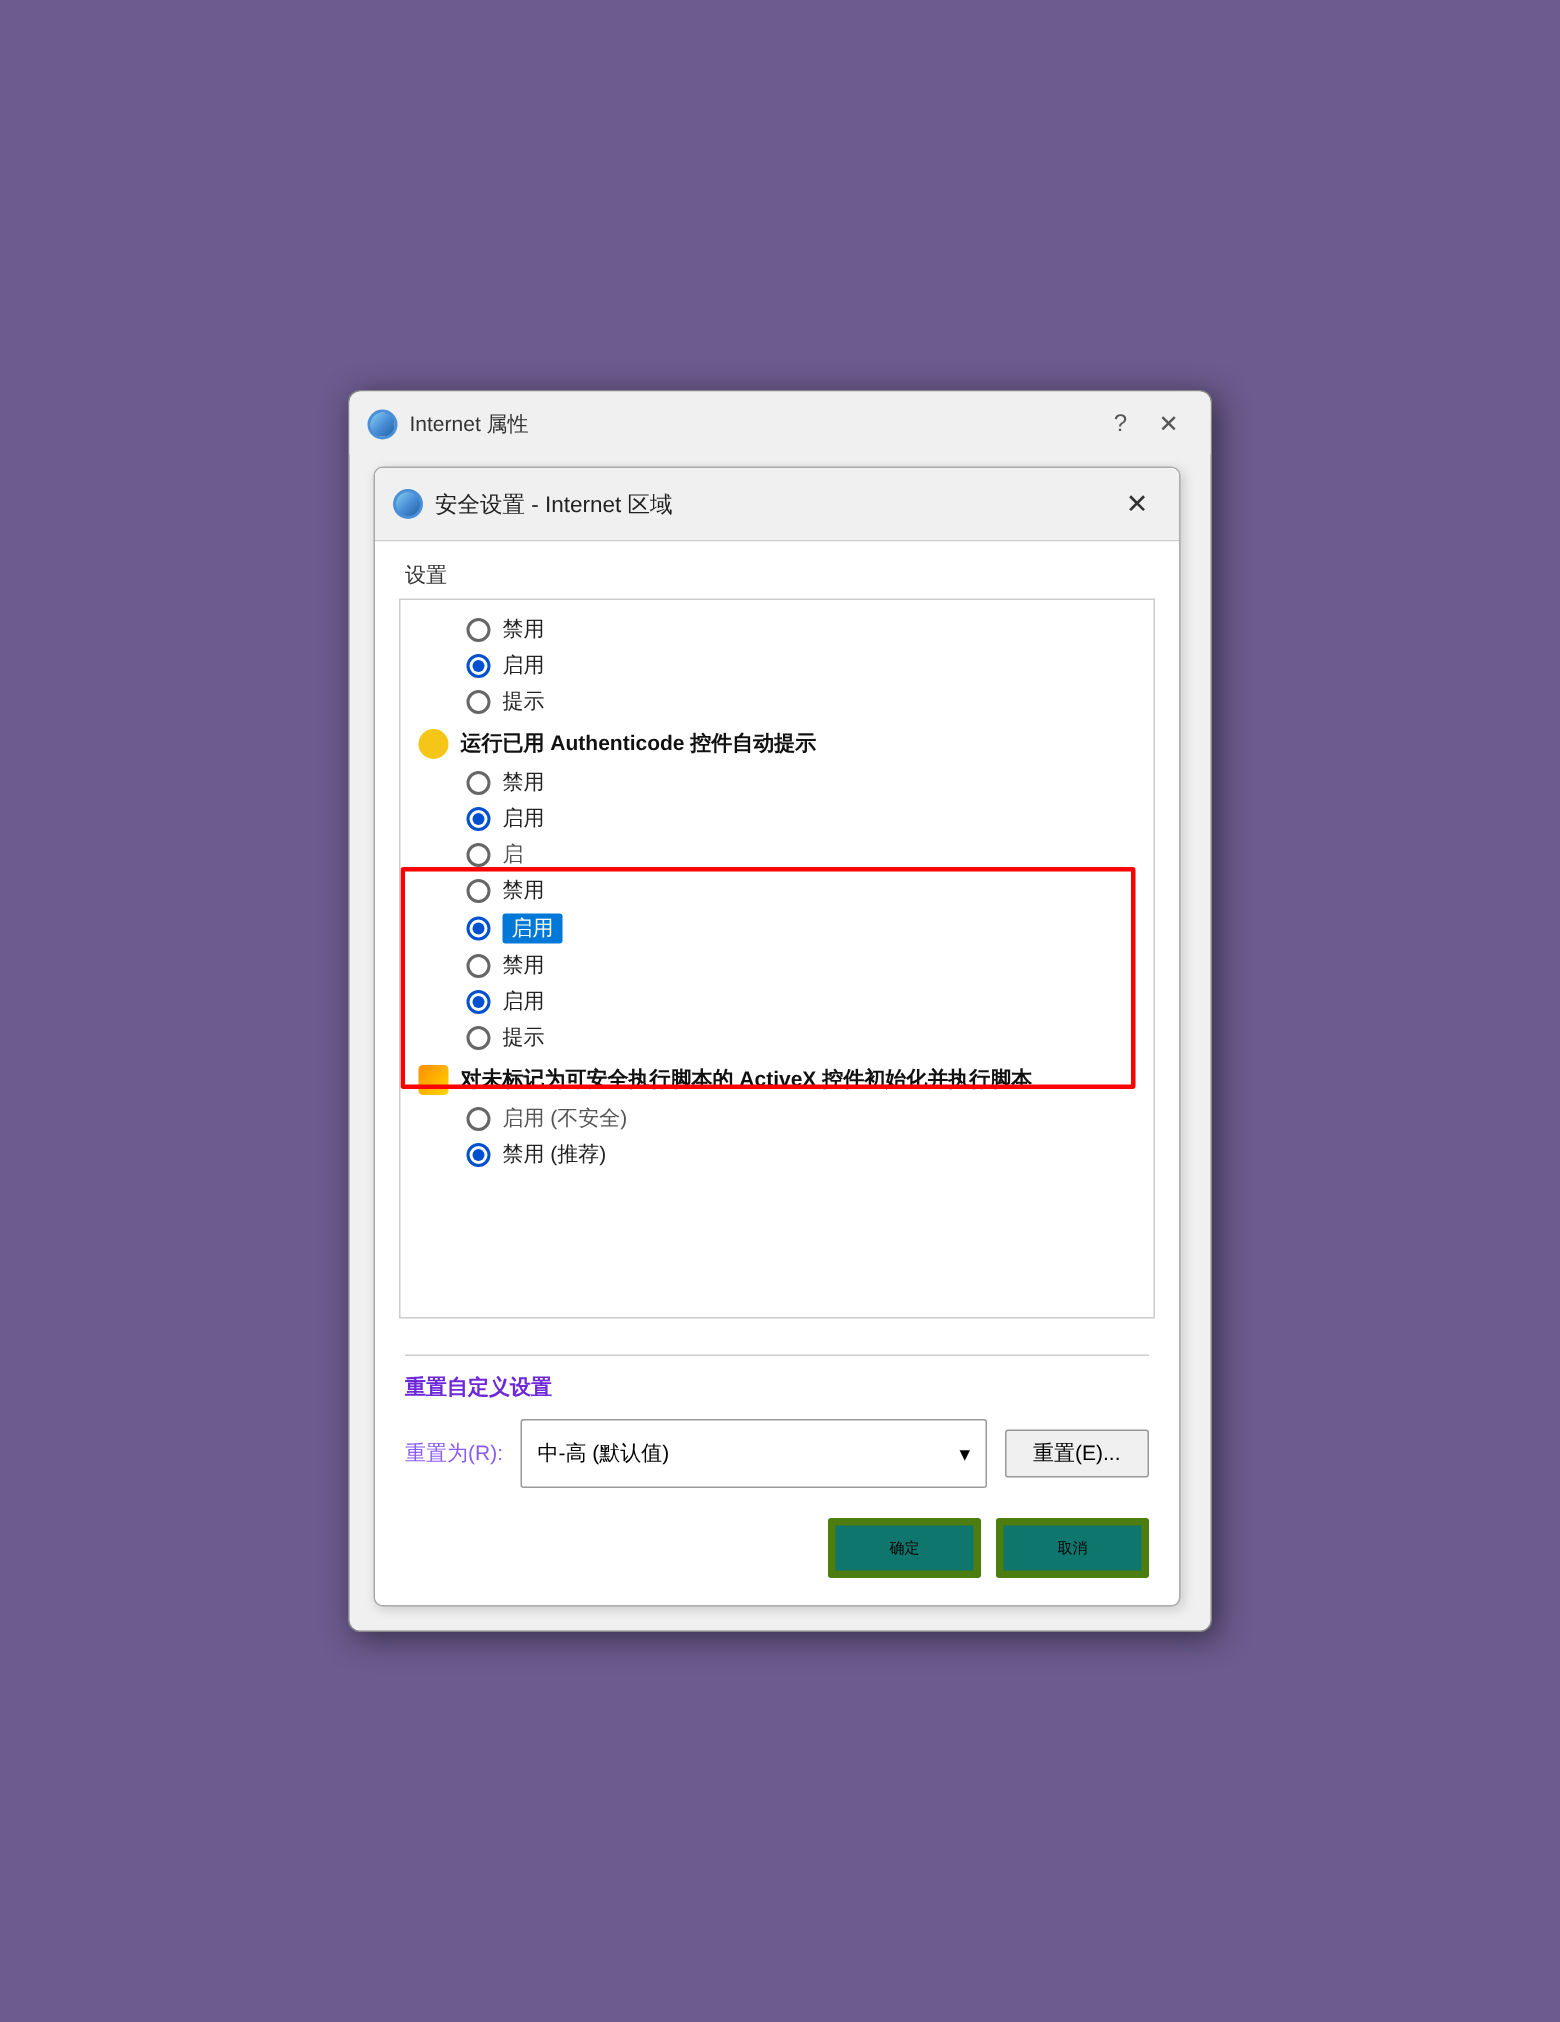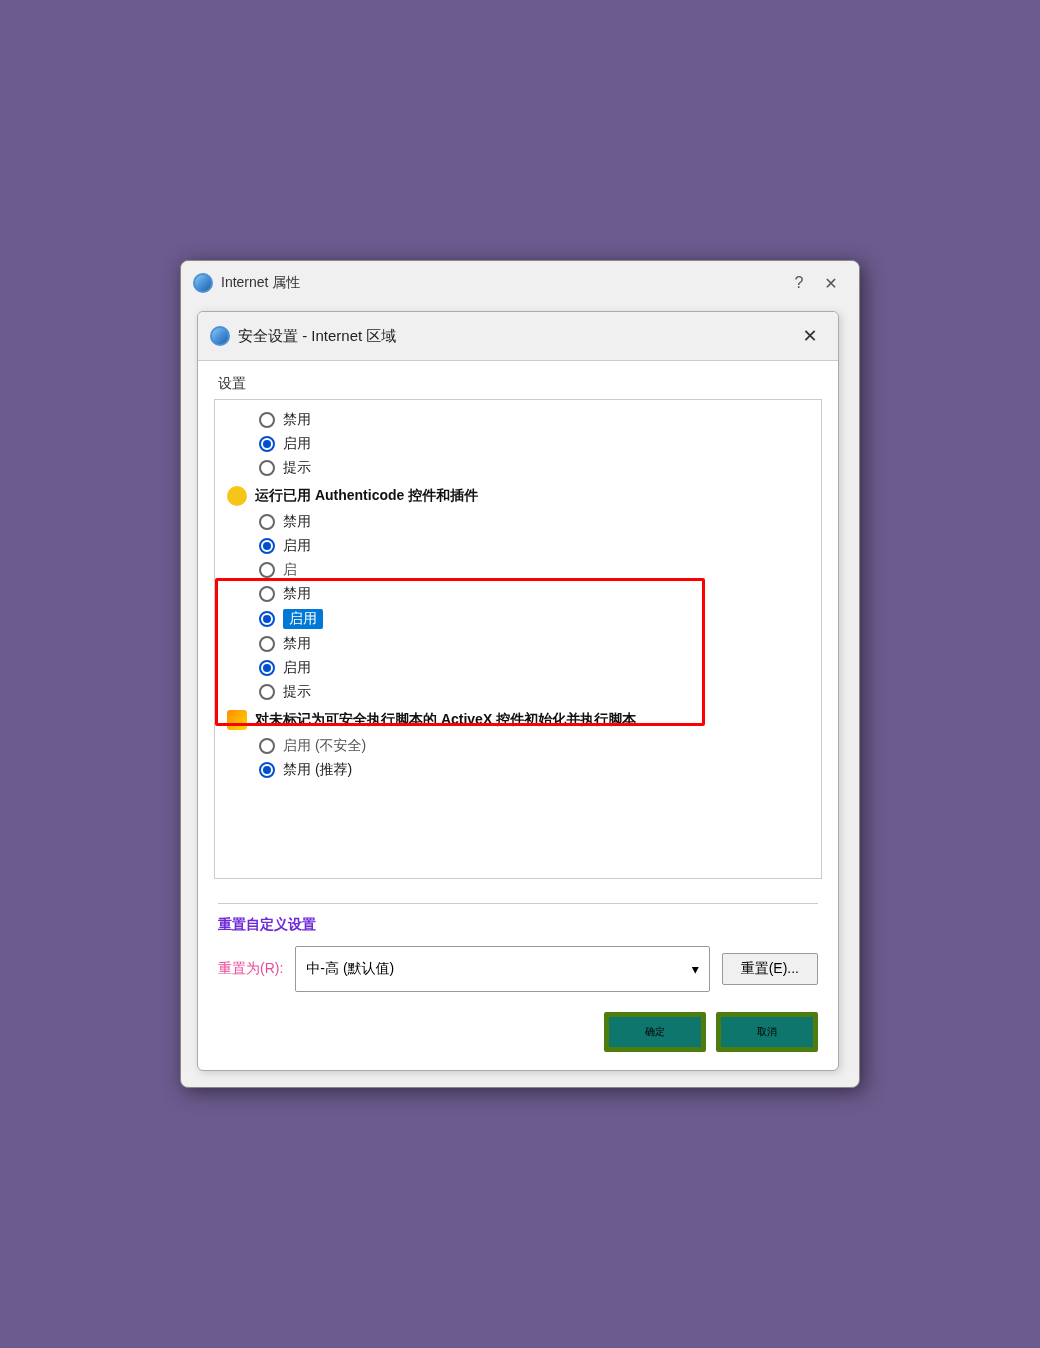--- a/index.html
+++ b/index.html
@@ -13,21 +13,21 @@
       width: 1040px;
       font-family: "Microsoft YaHei", "SimHei", sans-serif;
       font-size: 14px;
     }
 
     .outer-dialog {
       background: #f0f0f0;
       border: 1px solid #888;
       border-radius: 8px;
       box-shadow: 4px 4px 20px rgba(0,0,0,0.5);
-      width: 680px;
+      width: 576px;
       padding: 0;
       position: relative;
     }
 
     .outer-title-bar {
       background: #f0f0f0;
       border-radius: 8px 8px 0 0;
       padding: 10px 16px 8px 12px;
       display: flex;
       align-items: center;
@@ -213,21 +213,21 @@
     }
 
     .reset-row {
       display: flex;
       align-items: center;
       gap: 12px;
     }
 
     .reset-label {
       font-size: 14px;
-      color: #ec4899;
+      color: #8b5cf6;
       white-space: nowrap;
     }
 
     .reset-dropdown {
       flex: 1;
       padding: 13px 10px;
       border: 1px solid #999;
       background: white;
       font-size: 14px;
       cursor: pointer;
@@ -339,21 +339,21 @@
           <span>启用</span>
         </div>
 
         <div class="setting-item sub">
           <div class="radio-btn"></div>
           <span>提示</span>
         </div>
 
         <div class="setting-group-header">
           <div class="gear-icon"></div>
-          <span>运行已用 Authenticode 控件和插件</span>
+          <span>运行已用 Authenticode 控件自动提示</span>
         </div>
 
         <div class="setting-item sub">
           <div class="radio-btn"></div>
           <span>禁用</span>
         </div>
 
         <div class="setting-item sub">
           <div class="radio-btn selected">
               <span></span>

